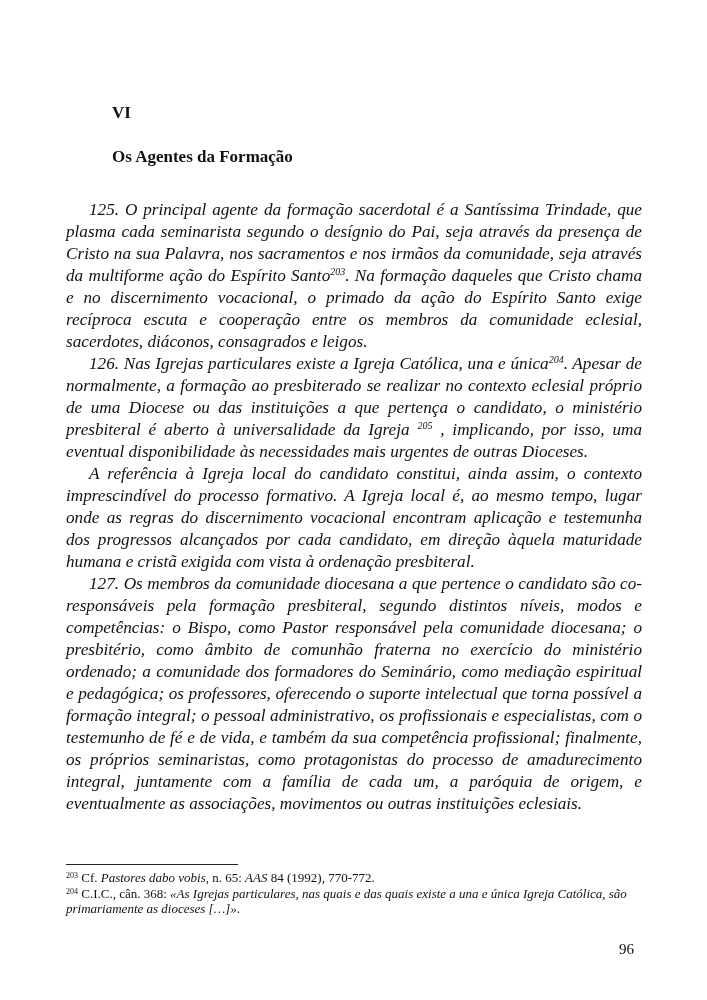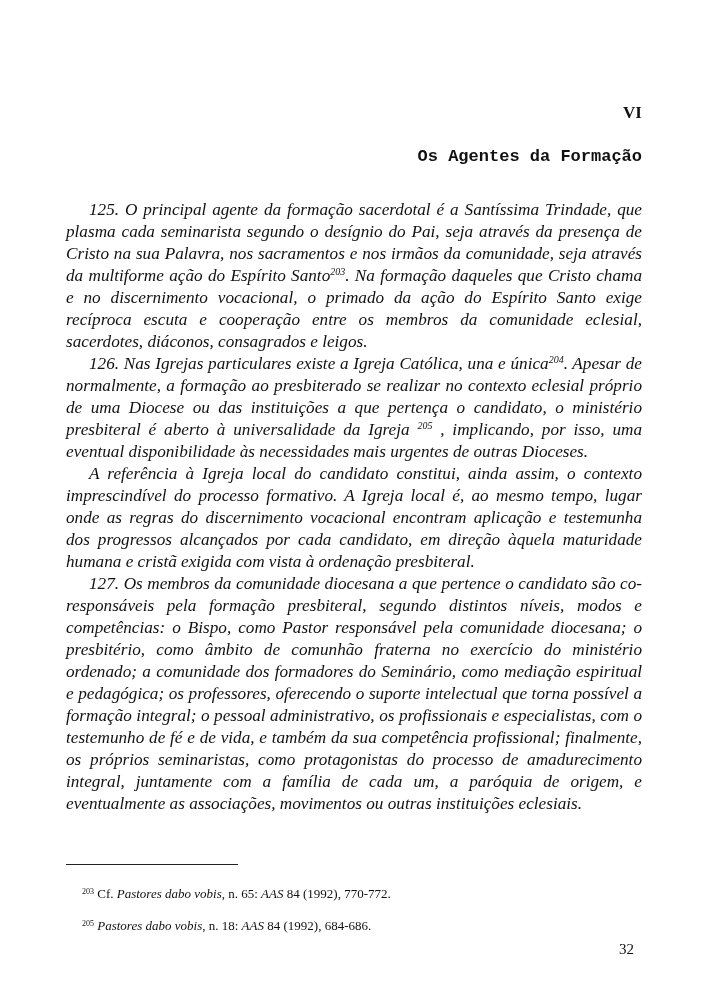--- a/index.html
+++ b/index.html
@@ -1,48 +1,48 @@
 <!DOCTYPE html>
 <html><head>
 <meta charset="utf-8">
 <style>
   html, body { margin: 0; padding: 0; background: #ffffff; }
   body { width: 707px; height: 1000px; position: relative; overflow: hidden;
          font-family: "Liberation Serif", "DejaVu Serif", serif; color: #111; }
   .page { position: absolute; left: 66px; top: 0; width: 576px; }
-  .chapter-num { position: absolute; top: 103px; left: 0; width: 100%; text-align: right;
+  .chapter-num { position: absolute; top: 103px; left: 0; width: 100%; text-align: left;
                  font-weight: bold; font-size: 17px; padding-left: 46px; box-sizing: border-box; }
-  .chapter-title { position: absolute; top: 147px; left: 0; width: 100%; text-align: right;
-                   font-weight: bold; font-size: 17px; padding-left: 46px; box-sizing: border-box; font-family: Liberation Mono, monospace; }
+  .chapter-title { position: absolute; top: 147px; left: 0; width: 100%; text-align: left;
+                   font-weight: bold; font-size: 17px; padding-left: 46px; box-sizing: border-box; }
   .body { position: absolute; top: 199px; left: 0; width: 576px; font-style: italic; }
   p.par { margin: 0; font-size: 17.2px; line-height: 22px; text-align: justify;
           text-indent: 23px; }
   p.par + p.par { }
   sup { font-size: 10px; line-height: 0; vertical-align: 6px; }
   .fn-rule { position: absolute; left: 0; top: 864px; width: 172px; height: 0;
              border-top: 1px solid #222; }
   .footnotes { position: absolute; left: 0; top: 870px; width: 576px; font-size: 13px; line-height: 15.5px; }
-  .footnotes p { margin: 16px; }
+  .footnotes p { margin: 0; }
   .footnotes sup { font-size: 8px; vertical-align: 4px; }
   .page-number { position: absolute; top: 941px; left: 553px; font-size: 15px; }
 </style>
 </head>
 <body>
 
 <div class="page">
   <div class="chapter-num">VI</div>
   <div class="chapter-title">Os Agentes da Formação</div>
 
   <div class="body">
     <p class="par"><span>125. O principal agente da formação sacerdotal é a Santíssima Trindade, que plasma cada seminarista segundo o desígnio do Pai, seja através da presença de Cristo na sua Palavra, nos sacramentos e nos irmãos da comunidade, seja através da multiforme ação do Espírito Santo</span><sup>203</sup><span>. Na formação daqueles que Cristo chama e no discernimento vocacional, o primado da ação do Espírito Santo exige recíproca escuta e cooperação entre os membros da comunidade eclesial, sacerdotes, diáconos, consagrados e leigos.</span></p>
     <p class="par"><span>126. Nas Igrejas particulares existe a Igreja Católica, una e única</span><sup>204</sup><span>. Apesar de normalmente, a formação ao presbiterado se realizar no contexto eclesial próprio de uma Diocese ou das instituições a que pertença o candidato, o ministério presbiteral é aberto à universalidade da Igreja </span><sup>205</sup><span> , implicando, por isso, uma eventual disponibilidade às necessidades mais urgentes de outras Dioceses.</span></p>
     <p class="par">A referência à Igreja local do candidato constitui, ainda assim, o contexto imprescindível do processo formativo. A Igreja local é, ao mesmo tempo, lugar onde as regras do discernimento vocacional encontram aplicação e testemunha dos progressos alcançados por cada candidato, em direção àquela maturidade humana e cristã exigida com vista à ordenação presbiteral.</p>
     <p class="par">127. Os membros da comunidade diocesana a que pertence o candidato são co-responsáveis pela formação presbiteral, segundo distintos níveis, modos e competências: o Bispo, como Pastor responsável pela comunidade diocesana; o presbitério, como âmbito de comunhão fraterna no exercício do ministério ordenado; a comunidade dos formadores do Seminário, como mediação espiritual e pedagógica; os professores, oferecendo o suporte intelectual que torna possível a formação integral; o pessoal administrativo, os profissionais e especialistas, com o testemunho de fé e de vida, e também da sua competência profissional; finalmente, os próprios seminaristas, como protagonistas do processo de amadurecimento integral, juntamente com a família de cada um, a paróquia de origem, e eventualmente as associações, movimentos ou outras instituições eclesiais.</p>
   </div>
 
   <div class="fn-rule"></div>
   <div class="footnotes">
     <p><sup>203</sup><span> Cf. </span><i>Pastores dabo vobis</i><span>, n. 65: </span><i>AAS</i><span> 84 (1992), 770-772.</span></p>
-    <p><sup>205</sup><span> </span><i>Pastores dabo vobis</i><span>, n. 18: </span><i>AAS</i><span> 84 (1992), 684-686.</span></p>
+    <p><sup>204</sup><span> C.I.C., cân. 368: </span><i>«As Igrejas particulares, nas quais e das quais existe a una e única Igreja Católica, são primariamente as dioceses […]»</i><span>.</span></p>
   </div>
 
-  <div class="page-number">32</div>
+  <div class="page-number">96</div>
 </div>
 
 </body></html>

